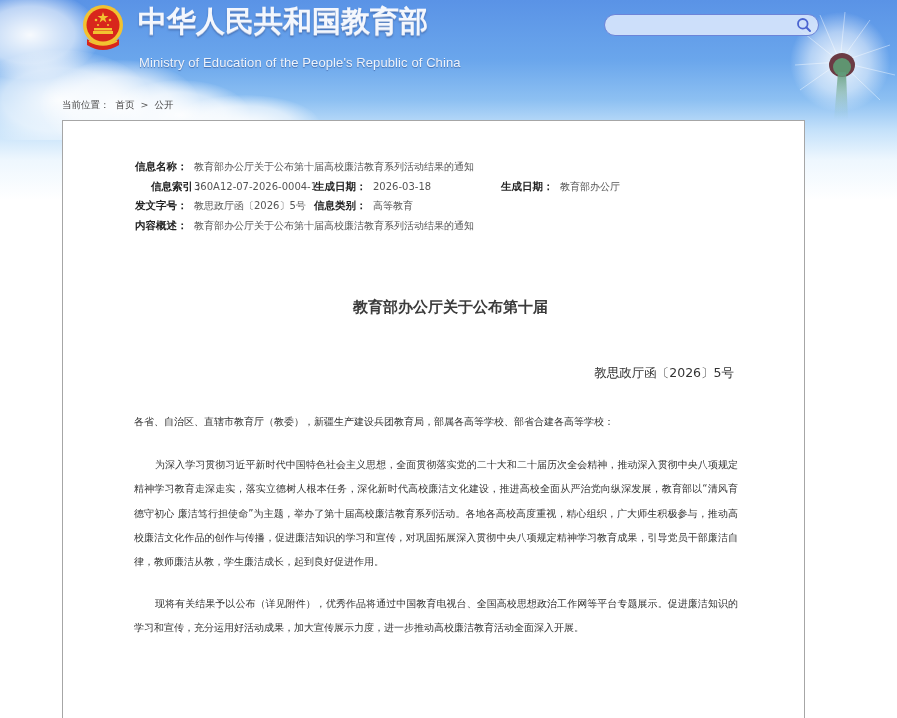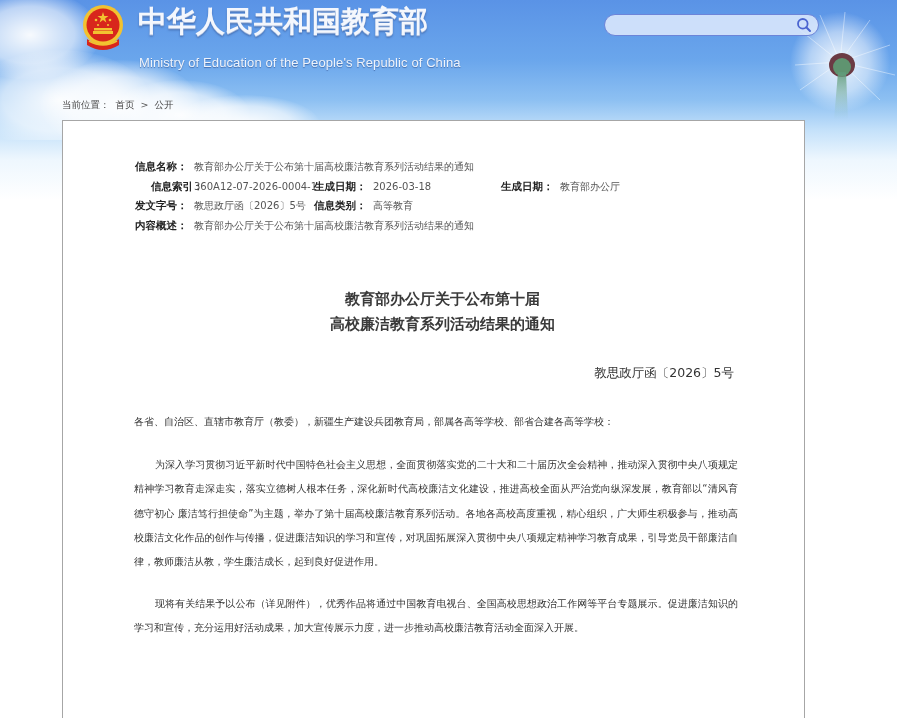--- a/index.html
+++ b/index.html
@@ -249,23 +249,22 @@
       <span class="meta-value" style="left:59px">教思政厅函〔2026〕5号</span>
       <span class="meta-label" style="left:179px">信息类别：</span>
       <span class="meta-value" style="left:238px">高等教育</span>
     </div>
     <div class="meta-row">
       <span class="meta-label" style="left:0">内容概述：</span>
       <span class="meta-value" style="left:59px">教育部办公厅关于公布第十届高校廉洁教育系列活动结果的通知</span>
     </div>
   </section>
 
-  <h1 class="doc-title" style="margin:8px;font-family:Liberation Serif, serif;">
+  <h1 class="doc-title" style="margin:16px;font-family:Liberation Serif, serif;">
     <div>教育部办公厅关于公布第十届</div>
-    <div>高校廉洁教育系列活动结果的通知</div>
   </h1>
 
   <div class="doc-number">教思政厅函〔2026〕5号</div>
 
   <article class="body-text">
     <p class="salutation">各省、自治区、直辖市教育厅（教委），新疆生产建设兵团教育局，部属各高等学校、部省合建各高等学校：</p>
     <p class="para">为深入学习贯彻习近平新时代中国特色社会主义思想，全面贯彻落实党的二十大和二十届历次全会精神，推动深入贯彻中央八项规定精神学习教育走深走实，落实立德树人根本任务，深化新时代高校廉洁文化建设，推进高校全面从严治党向纵深发展，教育部以“清风育德守初心 廉洁笃行担使命”为主题，举办了第十届高校廉洁教育系列活动。各地各高校高度重视，精心组织，广大师生积极参与，推动高校廉洁文化作品的创作与传播，促进廉洁知识的学习和宣传，对巩固拓展深入贯彻中央八项规定精神学习教育成果，引导党员干部廉洁自律，教师廉洁从教，学生廉洁成长，起到良好促进作用。</p>
     <p class="para">现将有关结果予以公布（详见附件），优秀作品将通过中国教育电视台、全国高校思想政治工作网等平台专题展示。促进廉洁知识的学习和宣传，充分运用好活动成果，加大宣传展示力度，进一步推动高校廉洁教育活动全面深入开展。</p>
   </article>
 </main>

